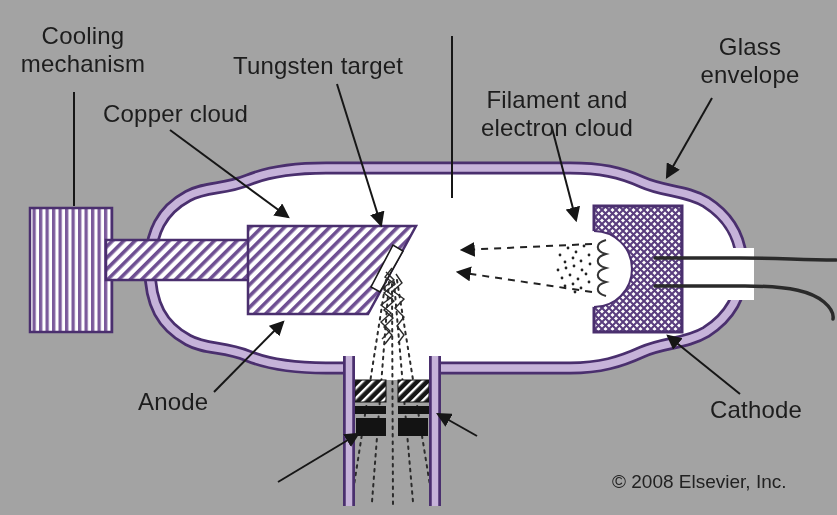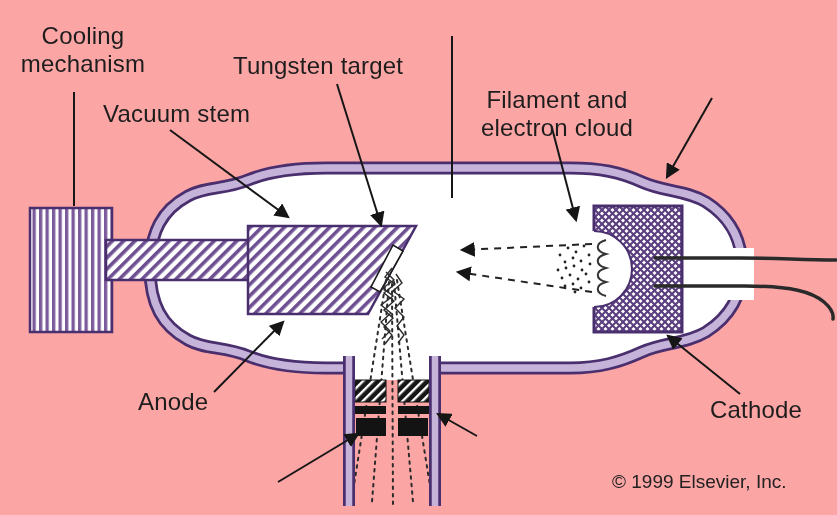--- a/index.html
+++ b/index.html
@@ -1,16 +1,16 @@
 <!DOCTYPE html>
 <html><head>
 <meta charset="utf-8">
 <style>
   html,body{margin:0;padding:0;background:#fff;}
-  #stage{position:relative;width:837px;height:515px;background:#fca5a5;overflow:hidden;
+  #stage{position:relative;width:837px;height:515px;background:#a3a3a3;overflow:hidden;
          font-family:"Liberation Sans", sans-serif;}
   #stage svg{position:absolute;left:0;top:0;}
   .label{position:absolute;font-size:24px;color:#1d1d1d;line-height:1.16;
          white-space:pre-line;letter-spacing:.2px;}
   .label.center{text-align:center;}
   .copyright{position:absolute;font-size:19px;color:#222;}
 </style>
 </head>
 <body>
 
@@ -151,20 +151,22 @@
       <path d="M712 98 L667 177" marker-end="url(#ah)"></path>
       <path d="M214 392 L283 322" marker-end="url(#ah)"></path>
       <path d="M278 482 L358 434" marker-end="url(#ah)"></path>
       <path d="M477 436 L438 414" marker-end="url(#ah)"></path>
       <path d="M740 394 L668 336" marker-end="url(#ah)"></path>
     </g>
   </svg>
 
   <div class="label center" style="left:8px;top:22px;width:150px;">Cooling
 mechanism</div>
-  <div class="label" style="left:103px;top:100px;">Vacuum stem</div>
+  <div class="label" style="left:103px;top:100px;">Copper cloud</div>
   <div class="label" style="left:233px;top:52px;">Tungsten target</div>
   <div class="label center" style="left:452px;top:66px;width:210px;margin-top:20px;">Filament and
 electron cloud</div>
+  <div class="label center" style="left:688px;top:33px;width:124px;">Glass
+envelope</div>
   <div class="label" style="left:118px;top:388px;margin-left:20px;">Anode</div>
   <div class="label" style="left:710px;top:396px;">Cathode</div>
-  <div class="copyright" style="left:612px;top:471px;">© 1999 Elsevier, Inc.</div>
+  <div class="copyright" style="left:612px;top:471px;">© 2008 Elsevier, Inc.</div>
 </div>
 
 </body></html>

